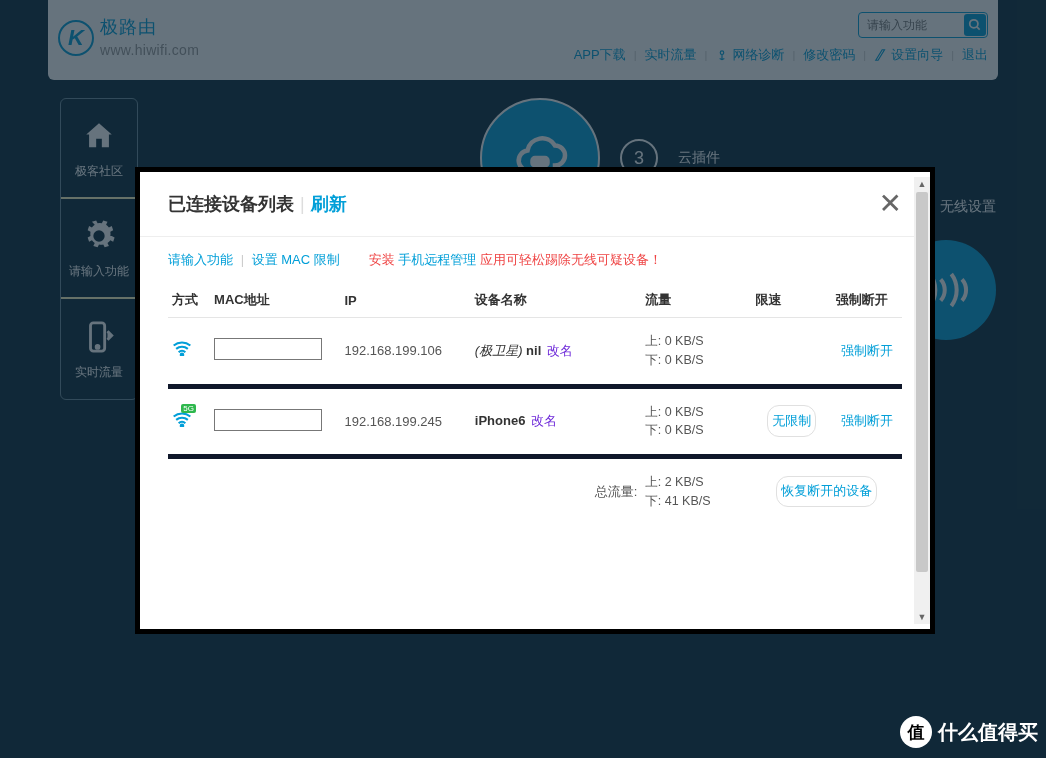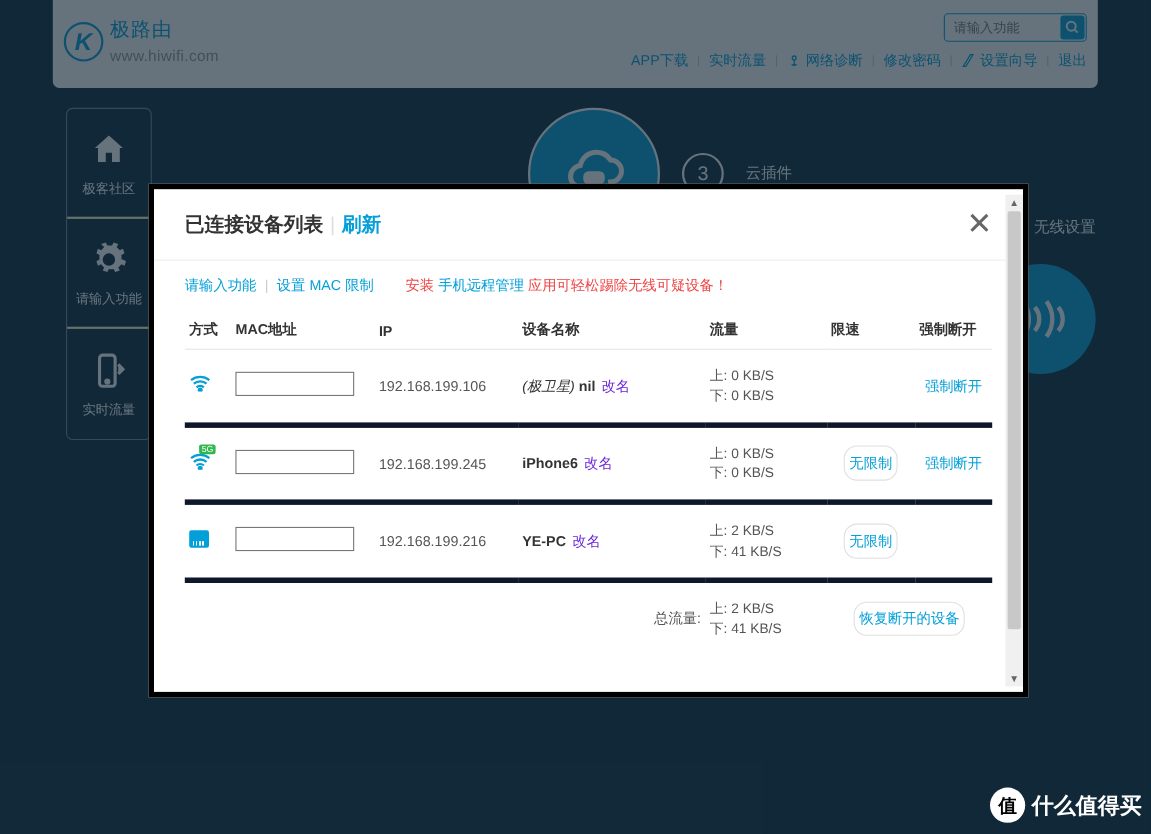--- a/index.html
+++ b/index.html
@@ -248,32 +248,20 @@
           <td><span class="mac-box"></span></td>
           <td>192.168.199.245</td>
           <td><span class="dev-name"><b>iPhone6 </b></span><a class="rename">改名</a></td>
           <td class="traffic">
               <div>上: 0 KB/S</div>
               <div>下: 0 KB/S</div>
             </td>
           <td class="col-limit"><span class="limit-btn">无限制</span></td>
           <td class="col-disc"><a class="disc-link">强制断开</a></td>
         </tr>
-        <tr>
-          <td><span class="eth-icon"></span></td>
-          <td><span class="mac-box"></span></td>
-          <td>192.168.199.216</td>
-          <td><span class="dev-name"><b>YE-PC </b></span><a class="rename">改名</a></td>
-          <td class="traffic">
-              <div>上: 2 KB/S</div>
-              <div>下: 41 KB/S</div>
-            </td>
-          <td class="col-limit"><span class="limit-btn">无限制</span></td>
-          <td class="col-disc"></td>
-        </tr>
         <tr class="summary-row">
           <td colspan="4" class="summary-label">总流量:</td>
           <td class="traffic">
               <div>上: 2 KB/S</div>
               <div>下: 41 KB/S</div>
             </td>
           <td colspan="2" class="col-limit"><span class="limit-btn" style="line-height:1.3">恢复断开的设备</span></td>
         </tr>
       </tbody>
     </table>

